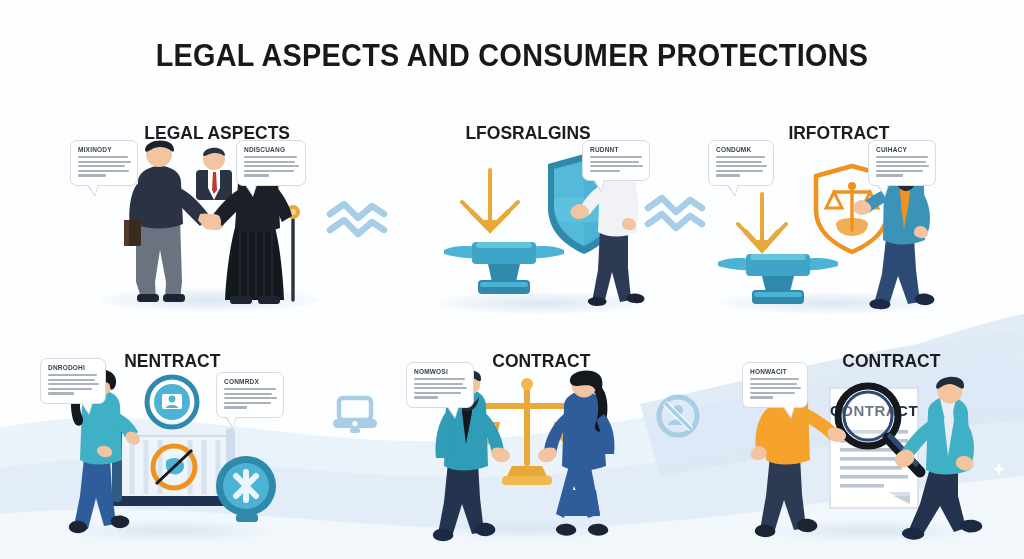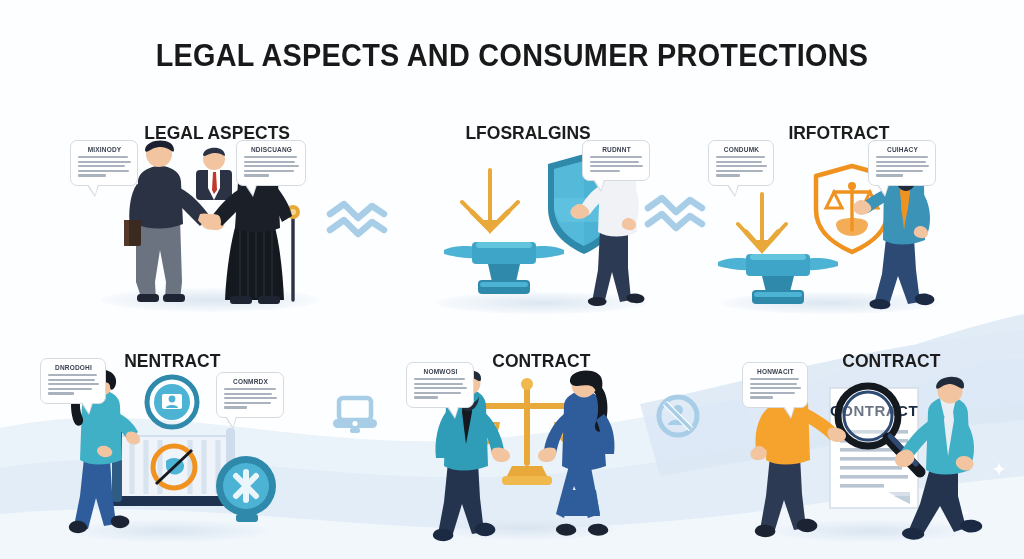--- a/index.html
+++ b/index.html
@@ -13,21 +13,21 @@
 
   .bg-wave { position:absolute; pointer-events:none; }
 
   .title {
     position:absolute; top:38px; left:0; width:1024px; text-align:center;
     font-size:31px; font-weight:bold; letter-spacing:0.3px;
     color:#191919; font-family:"Liberation Sans", sans-serif;
     transform:scaleX(0.93); transform-origin:center;
   }
 
-  .panel { position:absolute;text-align:center; }
+  .panel { position:absolute; }
   .panel-heading {
     position:absolute; font-size:19px; font-weight:bold; color:#1c1c1c;
     white-space:nowrap; transform:scaleX(0.92); transform-origin:center;
   }
 
   
   .bubble {
     position:absolute; background:#ffffff; border:1px solid #d6dbe2;
     border-radius:7px; padding:5px 6px 6px 7px;
   }

